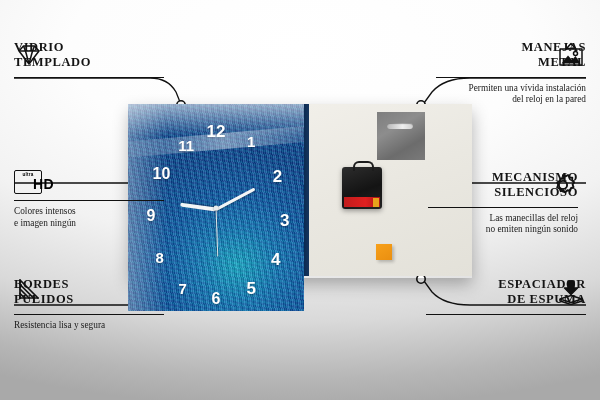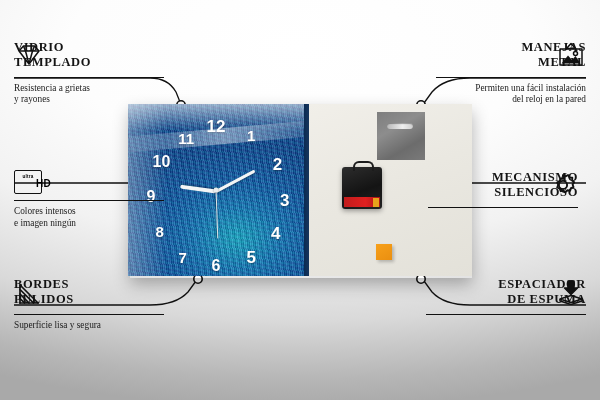--- a/index.html
+++ b/index.html
@@ -14,21 +14,21 @@
       radial-gradient(ellipse 120% 90% at 50% 12%, #ffffff 0%, #fdfdfd 32%, #f2f2f2 55%, #d9d9d9 76%, #b6b6b6 92%, #a9a9a9 100%);
   }
 
   
   .photo{position:absolute;left:128px;top:104px;width:344px;height:172px;}
   .panel-shadow{
     position:absolute;left:130px;top:106px;width:342px;height:172px;
     box-shadow:0 6px 16px rgba(0,0,0,.30);
   }
   .clock{
-    position:absolute;left:0;top:0;width:176px;height:172px;
+    position:absolute;left:0;top:0;width:176px;height:207px;
     background:
       repeating-linear-gradient(96deg, rgba(255,255,255,.09) 0 1px, rgba(0,0,0,.10) 1px 2px),
       repeating-linear-gradient(12deg, rgba(0,190,200,.16) 0 2px, rgba(0,40,120,.12) 2px 4px),
       radial-gradient(ellipse 70% 55% at 62% 78%, #18a9c8 0%, #1272b8 34%, #0d55a6 60%, #0b3f8e 100%),
       linear-gradient(160deg,#9fc7ea 0%, #2f7fc8 22%, #1560ad 52%, #0c3f86 100%);
     overflow:hidden;
   }
   .clock:before{
     content:"";position:absolute;inset:0;
     background:
@@ -109,21 +109,21 @@
   .c-left .ttl{text-align:left;}
   .c-left .sub{text-align:left;}
   .c-right .ttl{text-align:right;}
   .c-right .sub{text-align:right;}
 
   .hd-box{
     width:26px;height:22px;border:1.6px solid #111;border-radius:2px;
     display:flex;flex-direction:column;align-items:center;justify-content:center;line-height:1;
   }
   .hd-box .u{font-family:"Liberation Sans",sans-serif;font-size:4.6px;font-weight:700;letter-spacing:.2px;}
-  .hd-box .h{font-family:"Liberation Sans",sans-serif;font-size:10px;font-weight:700;letter-spacing:.3px;margin-left:31px;}
+  .hd-box .h{font-family:"Liberation Sans",sans-serif;font-size:14px;font-weight:700;letter-spacing:.3px;margin-left:31px;}
 
   svg.lines{position:absolute;left:0;top:0;width:600px;height:400px;pointer-events:none;}
 </style>
 </head>
 <body>
 
 <div id="stage">
 
   <svg class="lines" viewBox="0 0 600 400">
     <g fill="none" stroke="#111111" stroke-width="1.3">
@@ -190,93 +190,93 @@
               <path d="M5 9 h20"></path>
               <path d="M9.5 4 L11.5 9 L15 22"></path>
               <path d="M20.5 4 L18.5 9 L15 22"></path>
             </g>
           </svg>
       </div>
       <div class="ttl">VIDRIO
 TEMPLADO</div>
     </div>
     <div class="rule" style="width:150px;margin-top:6px;"></div>
-    <div class="sub" style="margin-top:5px;">Resistencia a grietas
-y rayones</div>
   </div>
 
   <div class="callout c-left" style="left:14px;top:170px;width:150px;">
     <div style="display:flex;align-items:center;gap:8px;">
       <div>
         <div class="hd-box">
           <span class="u">ultra</span>
           <span class="h">HD</span>
         </div>
       </div>
     </div>
     <div class="rule" style="width:150px;margin-top:6px;"></div>
     <div class="sub" style="margin-top:5px;">Colores intensos
 e imagen ningún</div>
   </div>
 
   <div class="callout c-left" style="left:14px;top:277px;width:150px;">
-    <div style="display:flex;align-items:flex-end;gap:8px;">
+    <div style="display:flex;align-items:flex-start;gap:8px;">
       <div class="ico">
         <svg viewBox="0 0 30 26">
             <g stroke="#111" stroke-width="1.7" stroke-linecap="round">
           <path d="M6 3 L6 21"></path>
               <path d="M6 3 L24 21"></path>
               <path d="M6 7.5 L19.5 21"></path>
               <path d="M6 12 L15 21"></path>
               <path d="M6 16.5 L10.5 21"></path>
               <path d="M6 21 L24 21"></path>
             </g>
           </svg>
       </div>
       <div class="ttl">BORDES
 PULIDOS</div>
     </div>
     <div class="rule" style="width:150px;margin-top:6px;"></div>
-    <div class="sub" style="margin-top:5px;">Superficie lisa y segura</div>
+    <div class="sub" style="margin-top:5px;">Resistencia lisa y segura</div>
   </div>
 
   <div class="callout c-right" style="left:436px;top:40px;width:150px;">
     <div style="display:flex;align-items:center;gap:8px;justify-content:flex-end;">
       <div class="ttl">MANEJAS
 METAL</div>
       <div class="ico">
         <svg viewBox="0 0 30 26">
             <g fill="none" stroke="#111" stroke-width="1.5" stroke-linejoin="round">
           <path d="M15 1.5 L10.5 6.5 h9 Z"></path>
               <rect x="4" y="7" width="22" height="16"></rect>
           <path d="M5.5 21.5 L12 13.5 L16 18 L19.5 14 L24.5 21.5 Z" fill="#111" stroke="none"></path>
           <circle cx="19.5" cy="11.5" r="2"></circle>
             </g>
           </svg>
       </div>
     </div>
     <div class="rule" style="width:150px;margin-top:6px;"></div>
-    <div class="sub" style="margin-top:5px;">Permiten una fácil instalación
+    <div class="sub" style="margin-top:5px;">Permiten una vívida instalación
 del reloj en la pared</div>
   </div>
 
   <div class="callout c-right" style="left:428px;top:170px;width:150px;">
     <div style="display:flex;align-items:center;gap:8px;justify-content:flex-end;">
       <div class="ttl">MECANISMO
 SILENCIOSO</div>
       <div class="ico">
         <svg viewBox="0 0 30 26">
             <g fill="none" stroke="#111" stroke-width="1.9" stroke-linejoin="round">
           <path d="M15 3.2 l2.6 1.1 2.4-1.3 1.6 2.4 2.7 .3 -.2 2.8 2.1 1.7 -1.6 2.3 .9 2.6 -2.6 1 -.8 2.6 -2.7-.4 -2 1.9 -2.1-1.7 -2.6 .7 -1-2.6 -2.5-1.1 1-2.6 -1-2.5 2.5-1.2 .8-2.6 2.7 .3 Z"></path>
           <circle cx="15" cy="13" r="4.1"></circle>
             </g>
           </svg>
       </div>
     </div>
     <div class="rule" style="width:150px;margin-top:6px;"></div>
+    <div class="sub" style="margin-top:5px;">Las manecillas del reloj
+no emiten ningún sonido</div>
   </div>
 
   <div class="callout c-right" style="left:426px;top:277px;width:160px;">
     <div style="display:flex;align-items:center;gap:8px;justify-content:flex-end;">
       <div class="ttl">ESPACIADOR
 DE ESPUMA</div>
       <div class="ico">
         <svg viewBox="0 0 30 26">
             <g fill="none" stroke="#111" stroke-width="1.5" stroke-linejoin="round">
           <path d="M12 2 h6 v7 h3.5 L15 15.5 L8.5 9 H12 Z" fill="#111"></path>

